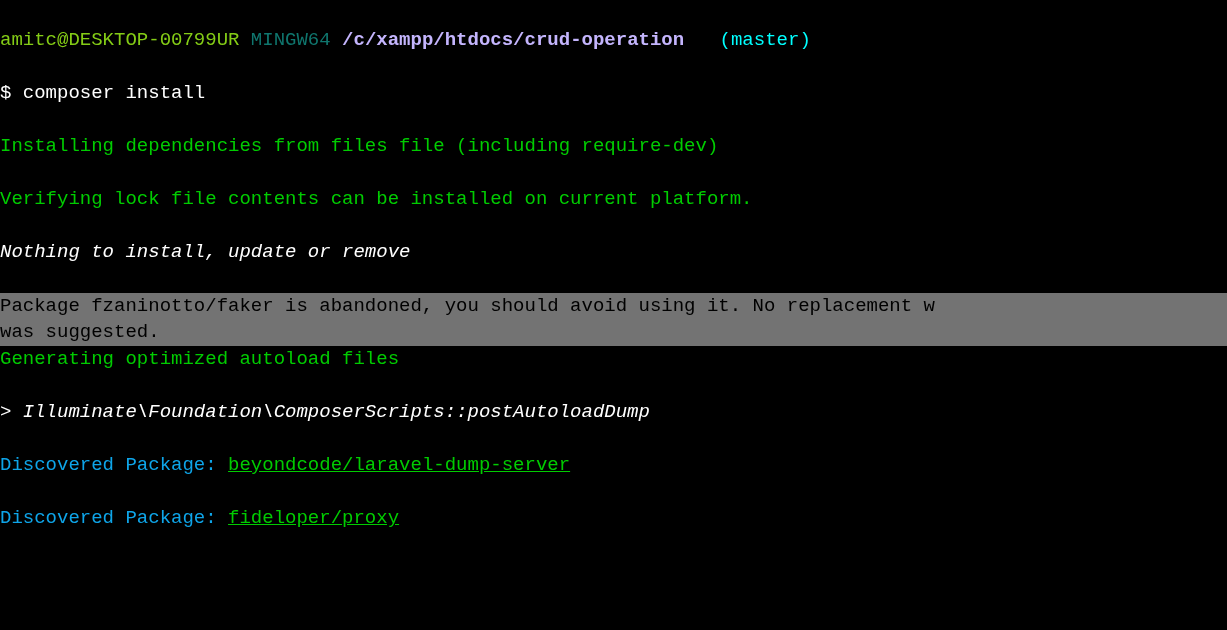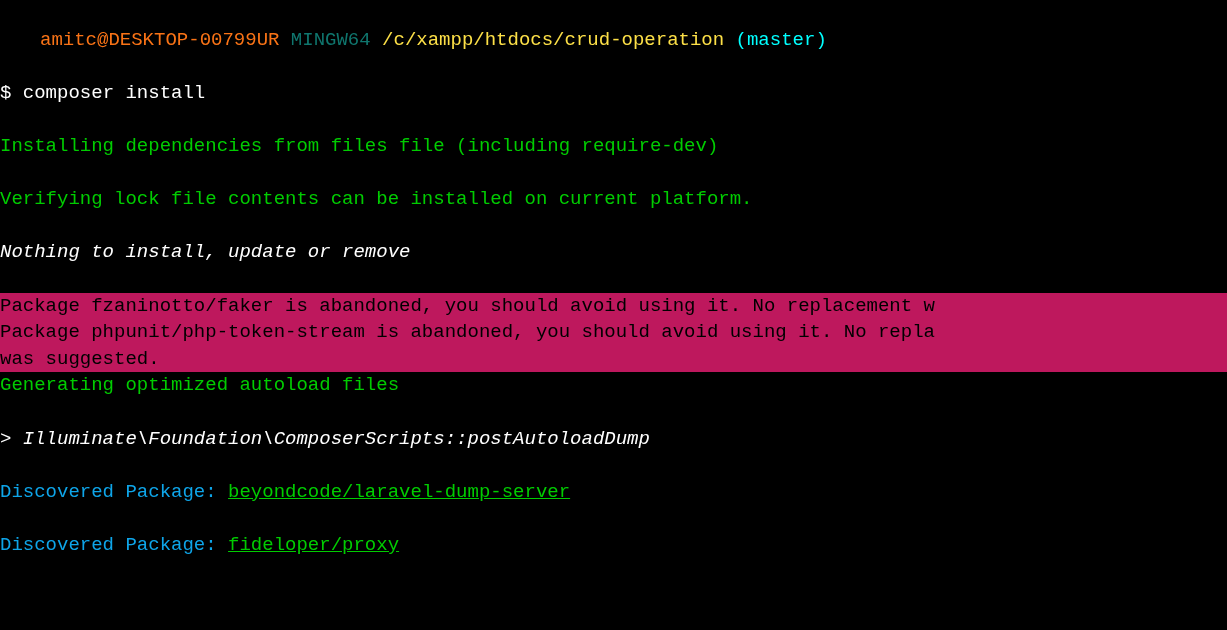--- a/index.html
+++ b/index.html
@@ -15,47 +15,48 @@
       color: #ffffff;
       padding: 0;
       width: 1227px;
       height: 630px;
       overflow: hidden;
     }
     .terminal {
       white-space: pre;
     }
     .user-host {
-      color: #f97316;
-      padding-left: 40px;
+      color: #84cc16;
     }
     .mingw {
       color: #0f766e;
     }
     .path {
-      color: #fde047;
+      color: #c4b5fd;
+      font-weight: bold;
     }
     .branch {
       color: #00ffff;
+      margin-left: 24px;
     }
     .prompt-dollar {
       color: #ffffff;
     }
     .cmd {
       color: #ffffff;
     }
     .green-text {
       color: #00cc00;
     }
     .white-text {
       color: #ffffff;
       font-style: italic;
     }
     .yellow-bg {
-      background-color: #be185d;
+      background-color: #737373;
       color: #000000;
       display: block;
     }
     .discovered-label {
       color: #0ea5e9;
     }
     .discovered-package {
       color: #00cc00;
       text-decoration: underline;
     }
@@ -65,21 +66,21 @@
   </style>
 </head>
 <body>
 
 <div class="terminal">
 <span class="line"><span class="user-host">amitc@DESKTOP-00799UR</span> <span class="mingw">MINGW64</span> <span class="path">/c/xampp/htdocs/crud-operation</span> <span class="branch">(master)</span></span>
 <span class="line"><span class="prompt-dollar">$</span> <span class="cmd">composer install</span></span>
 <span class="line green-text">Installing dependencies from files file (including require-dev)</span>
 <span class="line green-text">Verifying lock file contents can be installed on current platform.</span>
 <span class="line white-text">Nothing to install, update or remove</span>
-<span class="yellow-bg">Package fzaninotto/faker is abandoned, you should avoid using it. No replacement w</span><span class="yellow-bg">Package phpunit/php-token-stream is abandoned, you should avoid using it. No repla</span><span class="yellow-bg">was suggested.</span><span class="line green-text">Generating optimized autoload files</span>
+<span class="yellow-bg">Package fzaninotto/faker is abandoned, you should avoid using it. No replacement w</span><span class="yellow-bg">was suggested.</span><span class="line green-text">Generating optimized autoload files</span>
 <span class="line white-text">&gt; Illuminate\Foundation\ComposerScripts::postAutoloadDump</span>
 <span class="line"><span class="discovered-label">Discovered Package: </span><span class="discovered-package">beyondcode/laravel-dump-server</span></span>
 <span class="line"><span class="discovered-label">Discovered Package: </span><span class="discovered-package">fideloper/proxy</span></span>
 
 
 
 
 
 
 

